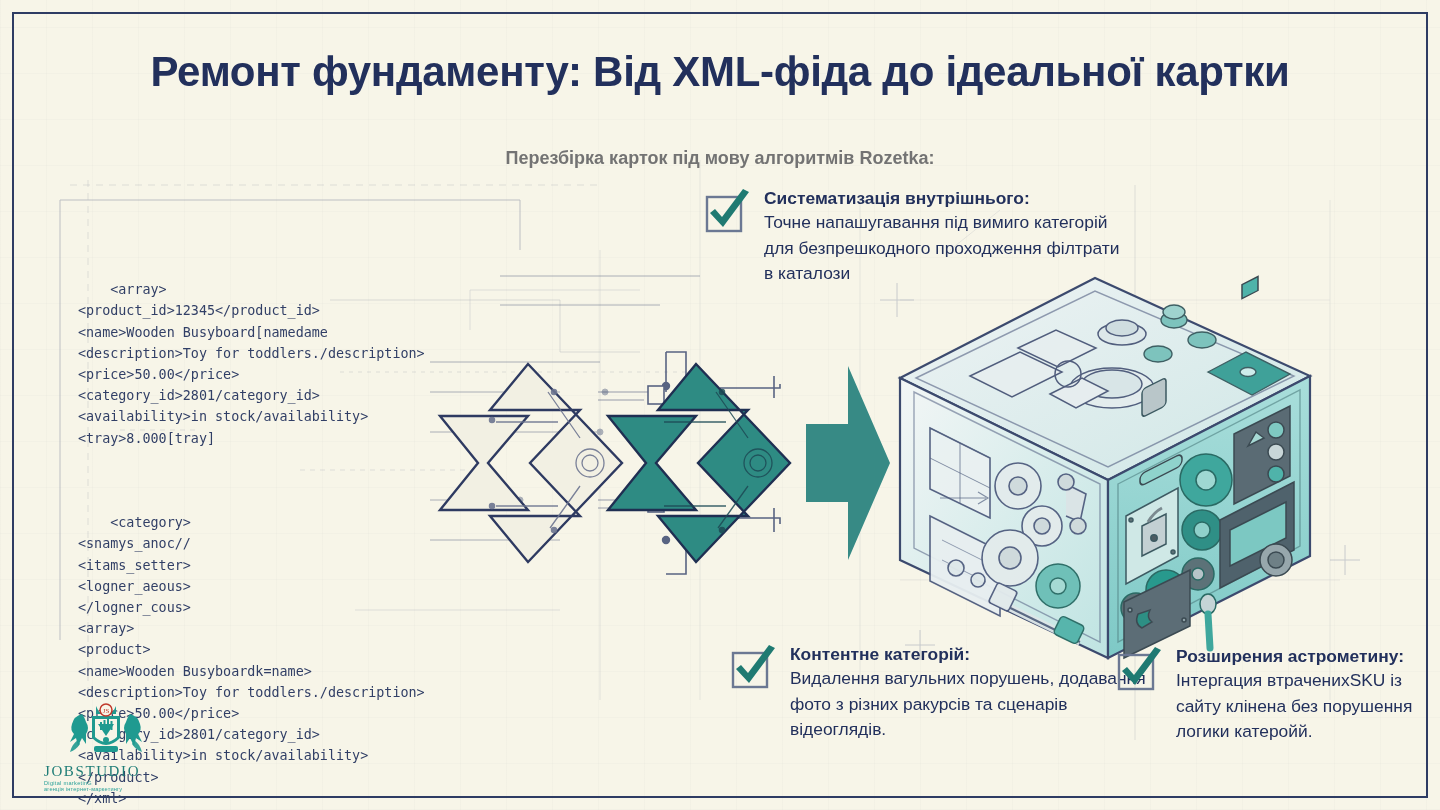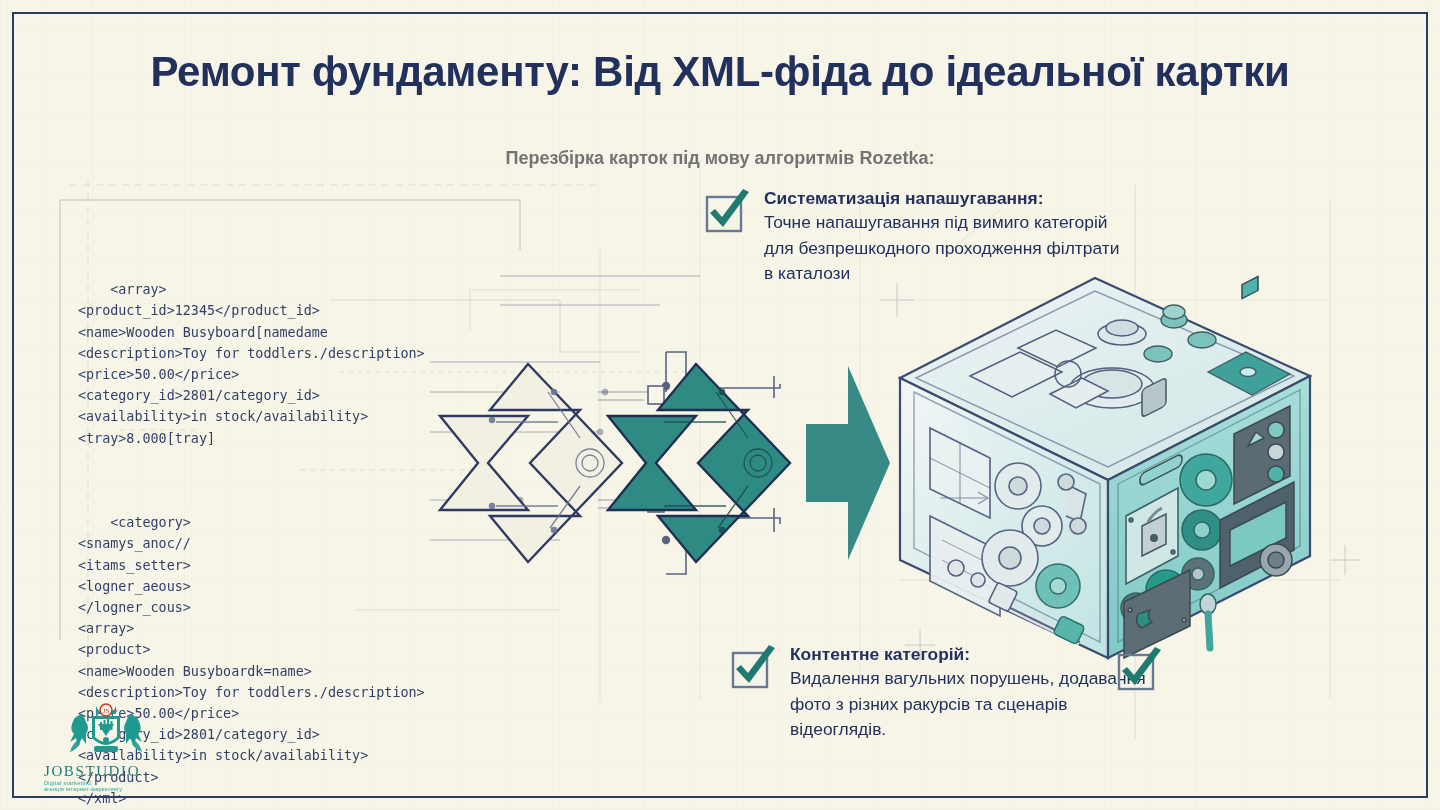--- a/index.html
+++ b/index.html
@@ -331,21 +331,21 @@
       <path d="M318 346 L320 380" stroke="#3fa79d" stroke-width="7" stroke-linecap="round"></path>
     </g>
   </svg>
 
   <div class="callout c-tl">
     <svg class="check" viewBox="0 0 52 52">
       <rect x="7" y="9" width="34" height="34" fill="none" stroke="#6b7893" stroke-width="2.4"></rect>
       <path d="M10 25 L23 39 L49 4 L43 1 L22 29 L15 21 Z" fill="#1f7a72"></path>
     </svg>
     <div class="txt">
-      <b>Систематизація напашугавання:</b>
+      <b>Систематизація внутрішнього:</b>
       <span>Точне напашугавання під вимиго категорій для безпрешкодного проходження філтрати в каталози</span>
     </div>
   </div>
 
 
   <div class="callout c-bl">
     <svg class="check" viewBox="0 0 52 52">
       <rect x="7" y="9" width="34" height="34" fill="none" stroke="#6b7893" stroke-width="2.4"></rect>
       <path d="M10 25 L23 39 L49 4 L43 1 L22 29 L15 21 Z" fill="#1f7a72"></path>
     </svg>
@@ -353,20 +353,24 @@
       <b>Контентне категорій:</b>
       <span>Видалення вагульних порушень, додавання фото з різних ракурсів та сценарів відеоглядів.</span>
     </div>
   </div>
 
   <div class="callout c-br">
     <svg class="check" viewBox="0 0 52 52">
       <rect x="7" y="9" width="34" height="34" fill="none" stroke="#6b7893" stroke-width="2.4"></rect>
       <path d="M10 25 L23 39 L49 4 L43 1 L22 29 L15 21 Z" fill="#1f7a72"></path>
     </svg>
+    <div class="txt">
+      <b>Розширения астрометину:</b>
+      <span>Інтергация втраченихSKU із сайту клінена без  порушення логики катеройй.</span>
+    </div>
   </div>
 
   <div class="logo">
     <svg width="124" height="58" viewBox="0 0 124 58">
       <g fill="#1f9a90">
 
         <path d="M52 6 L55 12 L62 7 L69 12 L72 6 L72 14 L52 14 Z"></path>
 
         <path d="M48 16 H76 V38 Q62 52 48 38 Z" fill="#1f9a90"></path>
         <path d="M51 19 H73 V37 Q62 47 51 37 Z" fill="#f7f5e8"></path>

